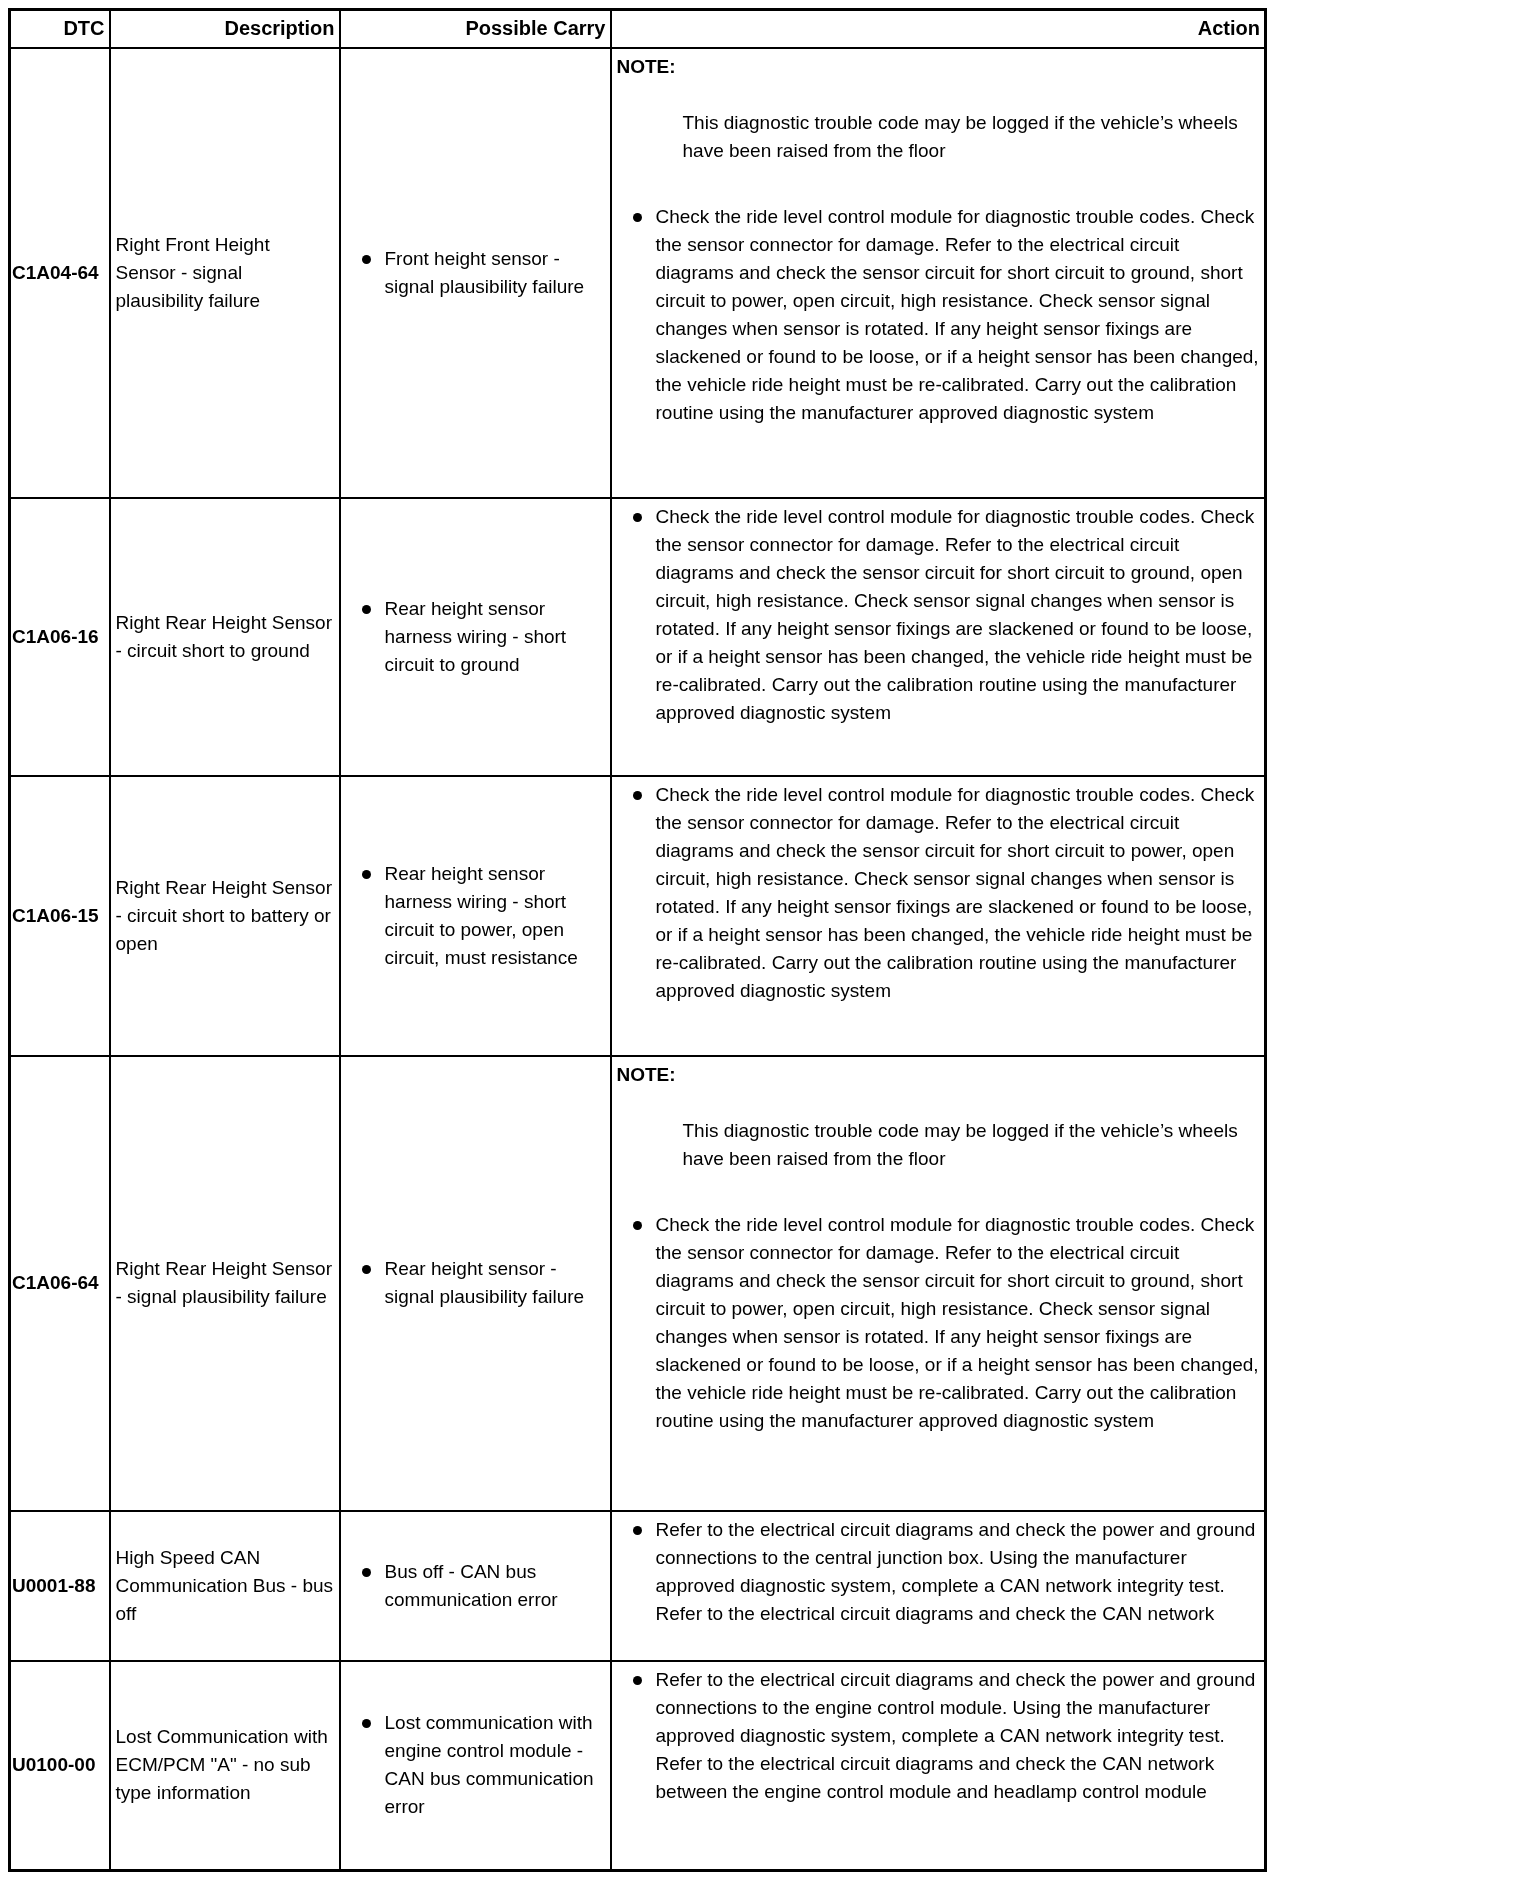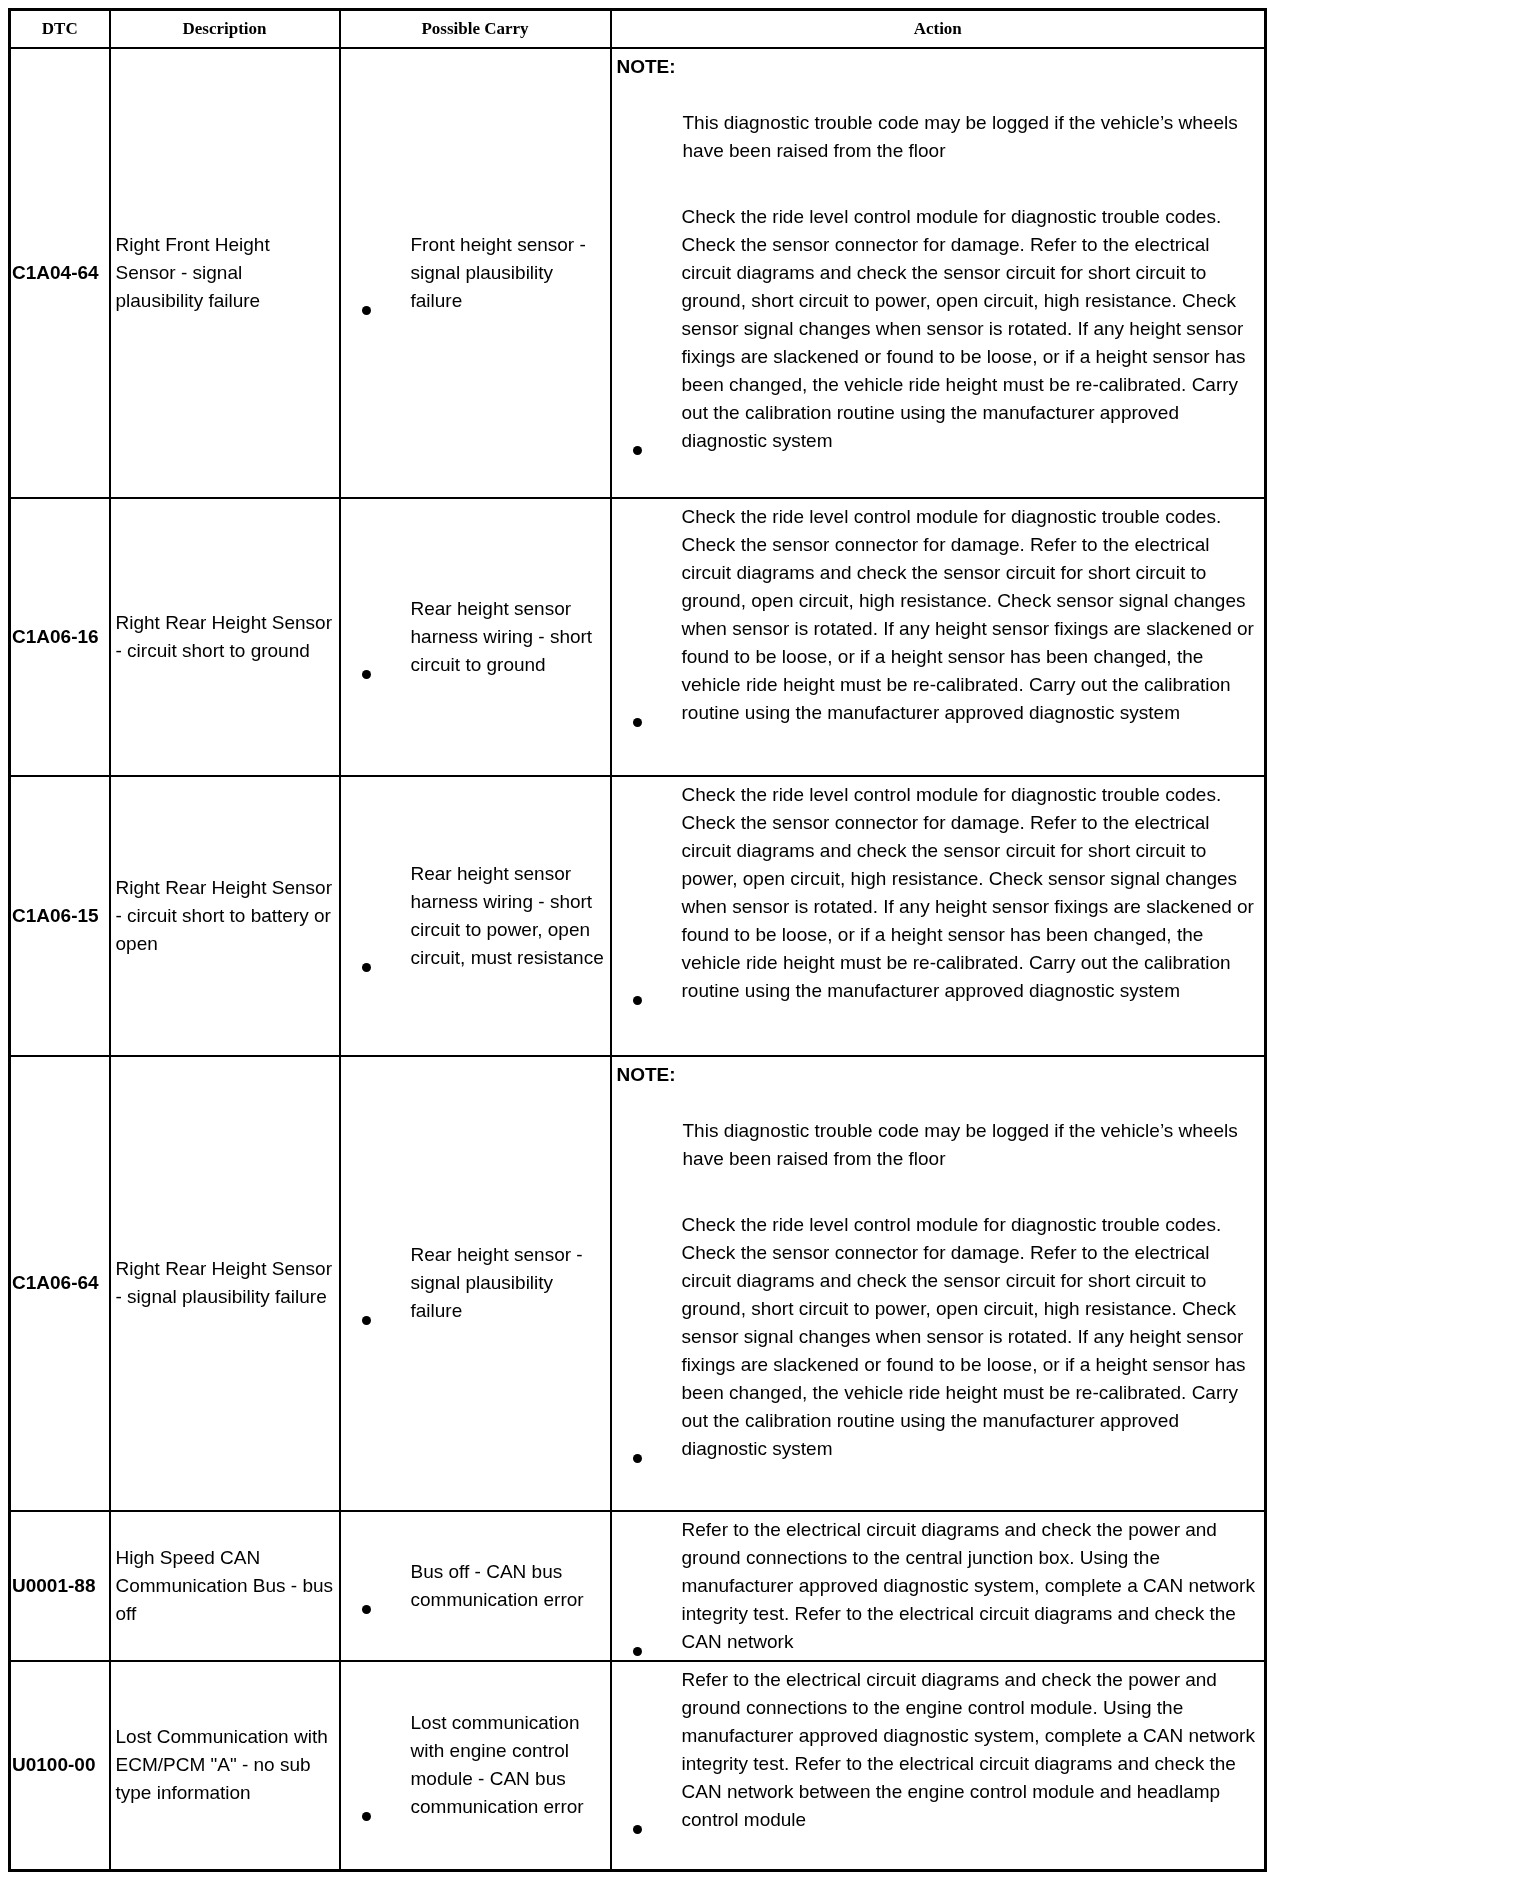--- a/index.html
+++ b/index.html
@@ -30,35 +30,34 @@
   thead tr { height: 38px; }
   tbody tr:nth-child(1) { height: 450px; }
   tbody tr:nth-child(2) { height: 278px; }
   tbody tr:nth-child(3) { height: 280px; }
   tbody tr:nth-child(4) { height: 455px; }
   tbody tr:nth-child(5) { height: 150px; }
   tbody tr:nth-child(6) { height: 210px; }
 
   th {
     font-weight: bold;
-    text-align: center;
+    text-align: right;
     padding: 4px;
-    font-size: 17px;
-    font-family: Liberation Serif, serif;
+    font-size: 20px;
   }
   td {
     vertical-align: middle;
     padding: 4px 5px;
     line-height: 28px;
     border-radius: 27px;
   }
   td.col-dtc { padding: 4px 1px; font-weight: bold; }
   td.col-action { vertical-align: top; }
 
-  .bullet-row { display: flex; align-items: flex-end; gap: 26px; }
+  .bullet-row { display: flex; align-items: flex-start; }
   .dot {
     width: 9px; height: 9px;
     background: #000; border-radius: 50%;
     margin: 10px 14px 0 16px;
     flex: none;
   }
   .bullet-text { flex: 1; }
 
   .note-label { font-weight: bold; line-height: 28px; }
   .note-text  { margin: 28px 10px 38px 66px; line-height: 28px; }

